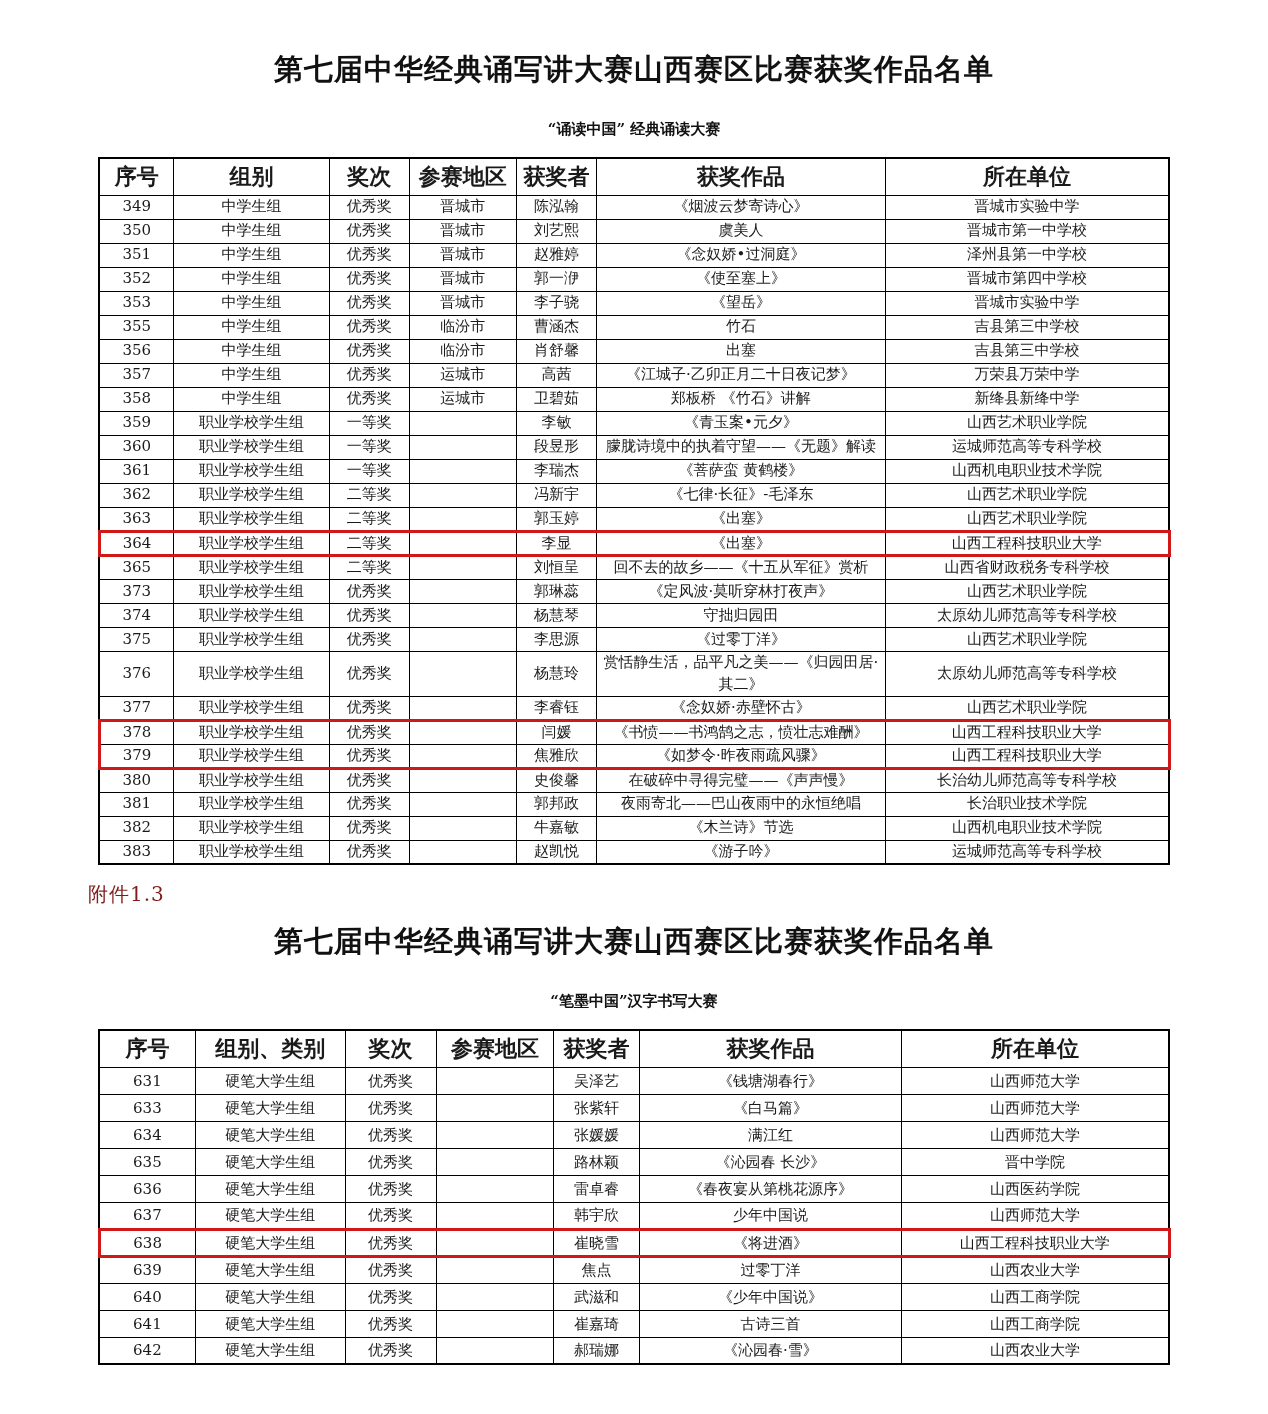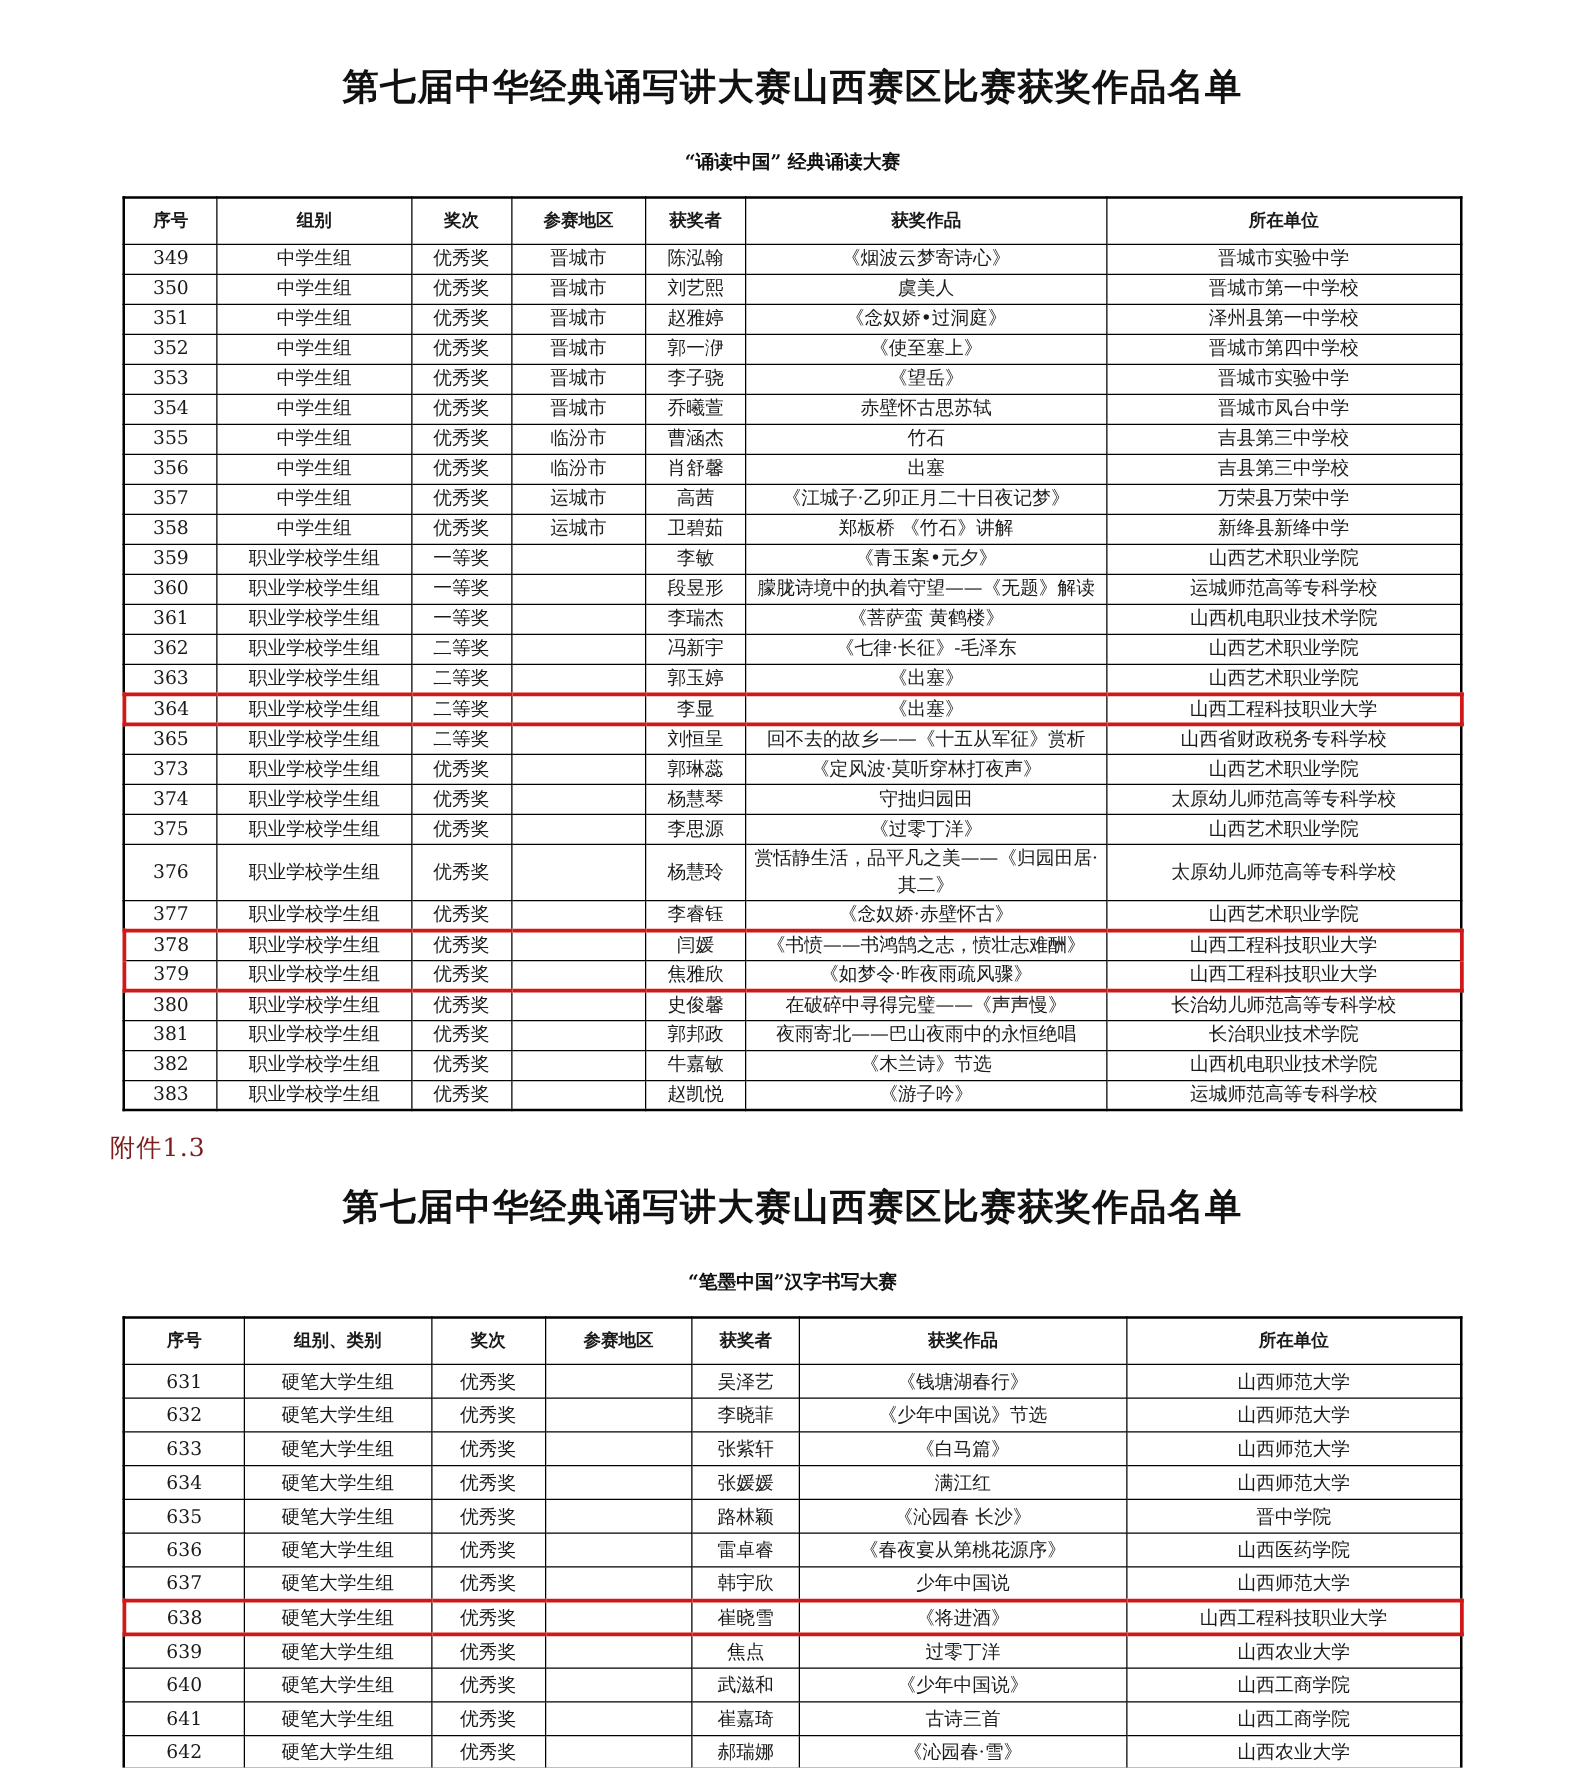--- a/index.html
+++ b/index.html
@@ -38,21 +38,21 @@
     border: 2px solid #000;
   }
   table.award-table th, table.award-table td {
     border: 1px solid #000;
     text-align: center;
     vertical-align: middle;
     overflow: hidden;
   }
   table.award-table th {
     height: 37px;
-    font-size: 14px;
+    font-size: 22px;
     font-weight: 700;
     padding: 2px 3px;
   }
   #table-0 td { height: 24px; font-size: 15px; padding: 0 3px; line-height: 1.45; }
   #table-1 td { height: 27px; font-size: 15px; padding: 0 3px; line-height: 1.5; }
 
   
   tr.hl-top td    { border-top: 3px solid var(--hl, #d01818); }
   tr.hl-bottom td { border-bottom: 3px solid var(--hl, #d01818); margin-top: 14px; }
   tr.hl td:first-child { border-left: 3px solid var(--hl, #d01818); }
@@ -134,29 +134,20 @@
         <tr>
           <td>353</td>
           <td>中学生组</td>
           <td>优秀奖</td>
           <td>晋城市</td>
           <td>李子骁</td>
           <td>《望岳》</td>
           <td>晋城市实验中学</td>
         </tr>
         <tr>
-          <td>354</td>
-          <td>中学生组</td>
-          <td>优秀奖</td>
-          <td>晋城市</td>
-          <td>乔曦萱</td>
-          <td>赤壁怀古思苏轼</td>
-          <td>晋城市凤台中学</td>
-        </tr>
-        <tr>
           <td>355</td>
           <td>中学生组</td>
           <td>优秀奖</td>
           <td>临汾市</td>
           <td>曹涵杰</td>
           <td>竹石</td>
           <td>吉县第三中学校</td>
         </tr>
         <tr>
           <td>356</td>
@@ -380,29 +371,20 @@
         <tr>
           <td>631</td>
           <td>硬笔大学生组</td>
           <td>优秀奖</td>
           <td></td>
           <td>吴泽艺</td>
           <td>《钱塘湖春行》</td>
           <td>山西师范大学</td>
         </tr>
         <tr>
-          <td>632</td>
-          <td>硬笔大学生组</td>
-          <td>优秀奖</td>
-          <td></td>
-          <td>李晓菲</td>
-          <td>《少年中国说》节选</td>
-          <td>山西师范大学</td>
-        </tr>
-        <tr>
           <td>633</td>
           <td>硬笔大学生组</td>
           <td>优秀奖</td>
           <td></td>
           <td>张紫轩</td>
           <td>《白马篇》</td>
           <td>山西师范大学</td>
         </tr>
         <tr>
           <td>634</td>

